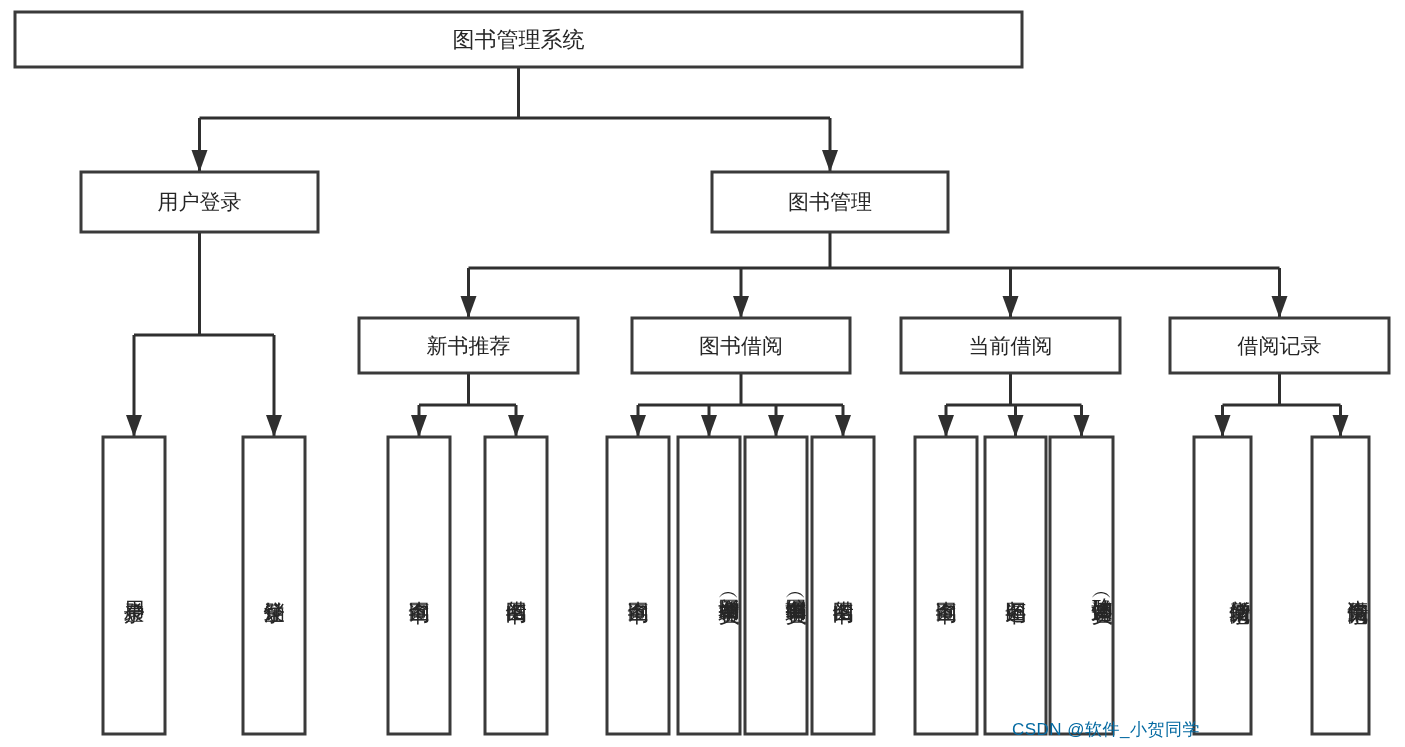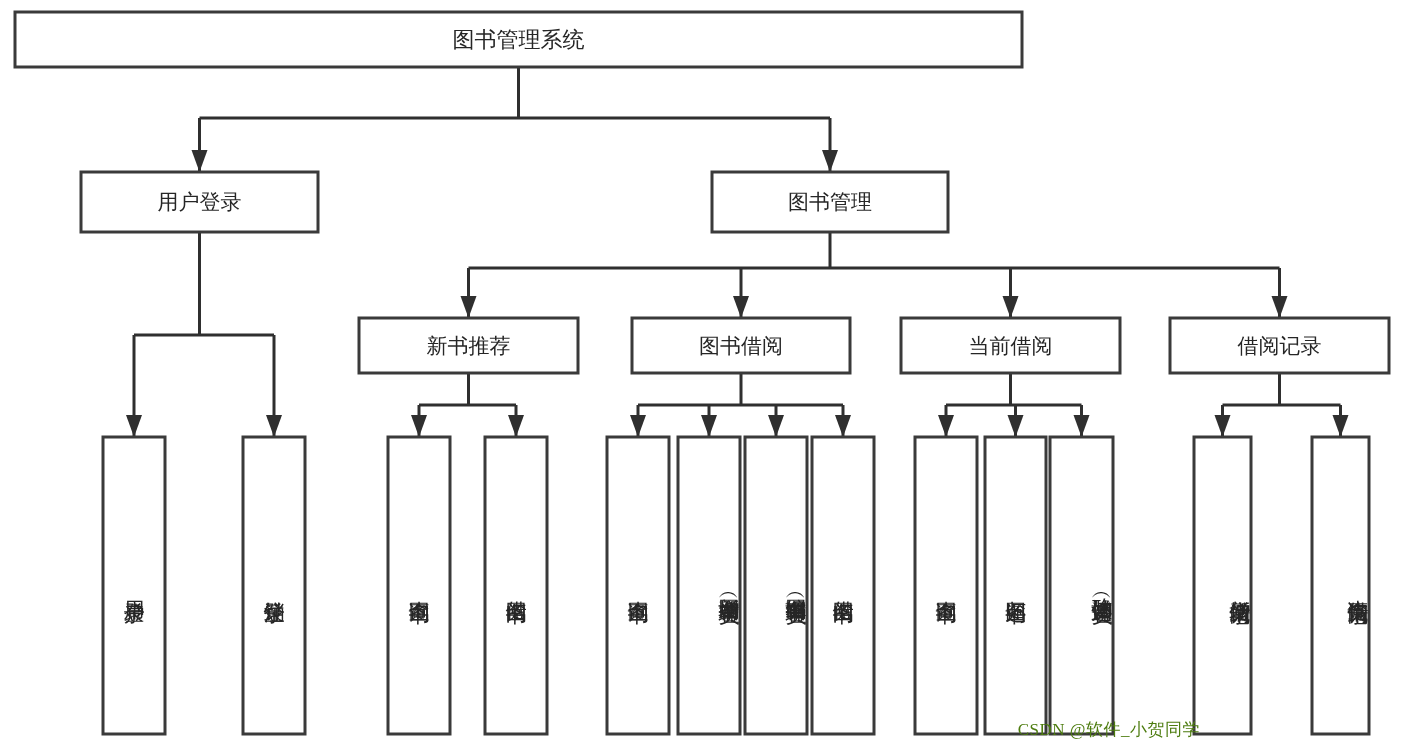--- a/index.html
+++ b/index.html
@@ -52,23 +52,23 @@
     align-items:flex-start;
     justify-content:center;
     pointer-events:none;
   }
   .leaf-label.center{ align-items:center; }
 
   #watermark{
     position:absolute;
     right:8px;
     bottom:6px;
-    font-family:Liberation Serif, serif;
+    font-family:Liberation Sans, sans-serif;
     font-size:17px;
-    color:#4d7c0f;
+    color:#0369a1;
     letter-spacing:0.5px;
     user-select:none;
   }
 </style>
 </head>
 <body>
 
 <div id="diagram-root">
 
   <svg id="tree-svg" viewBox="0 0 1405 747">

